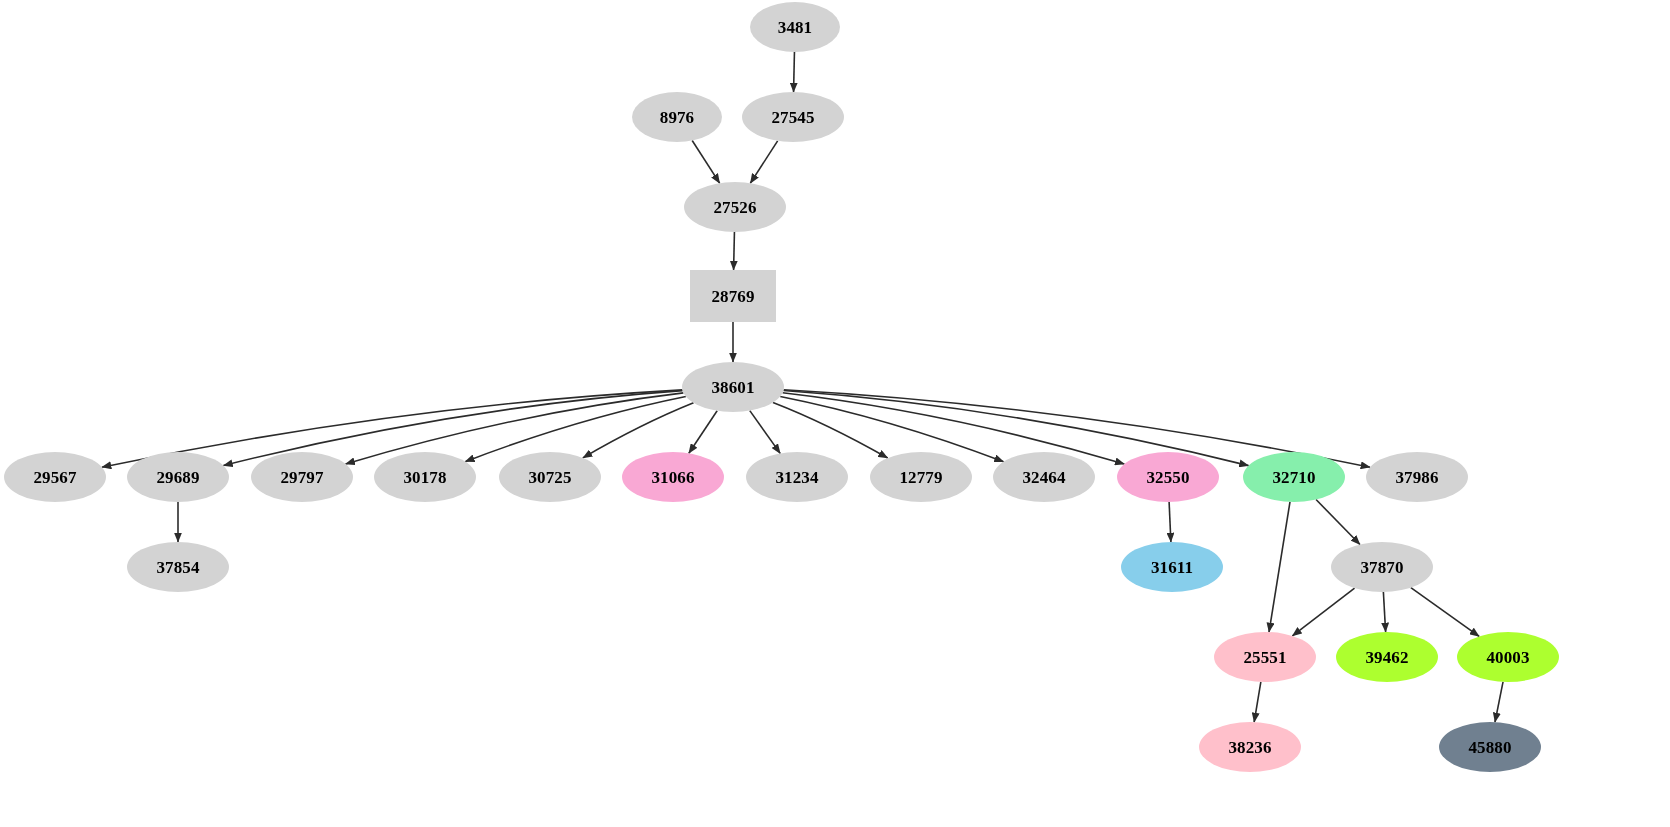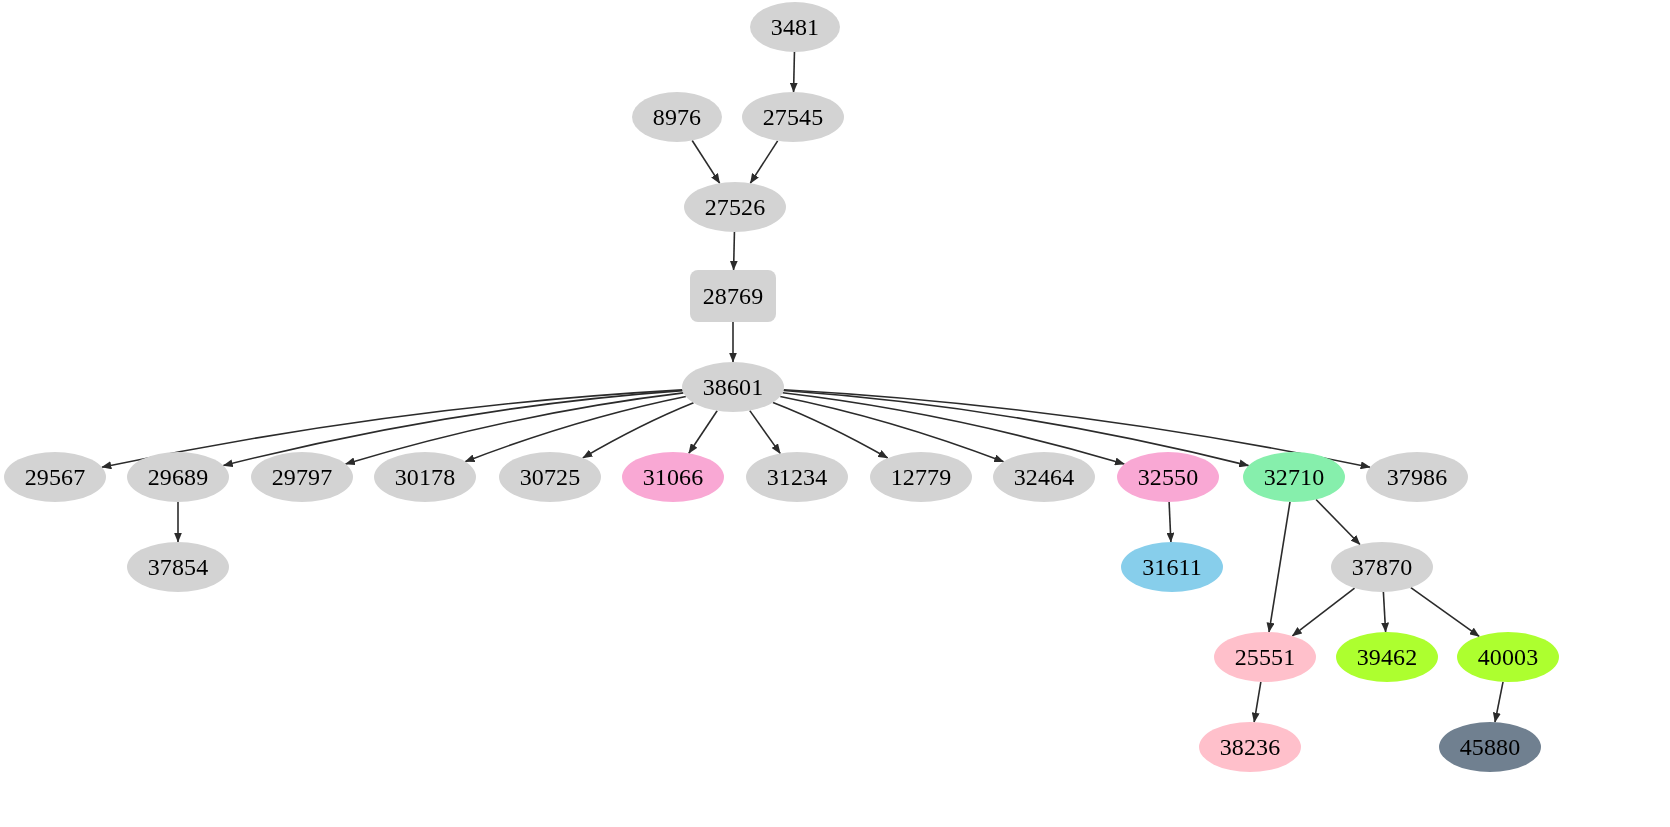--- a/index.html
+++ b/index.html
@@ -33,31 +33,32 @@
     width: 1670px;
     height: 827px;
   }
   .node {
     position: absolute;
     display: flex;
     align-items: center;
     justify-content: center;
     box-sizing: border-box;
     color: #000000;
-    font-size: 24px;
+    font-size: 17px;
     line-height: 1;
     letter-spacing: 0.1px;
     white-space: nowrap;
     user-select: none;
+    font-weight: bold;
   }
   .node.ellipse {
     border-radius: 50%;
   }
   .node.box {
-    border-radius: 8px;
+    border-radius: 0;
   }
   .node-label {
     pointer-events: none;
   }
 </style>
 </head>
 <body>
 
 <div id="graph-canvas">
   <svg id="edge-layer" viewBox="0 0 1670 827" width="1670" height="827" xmlns="http://www.w3.org/2000/svg">

